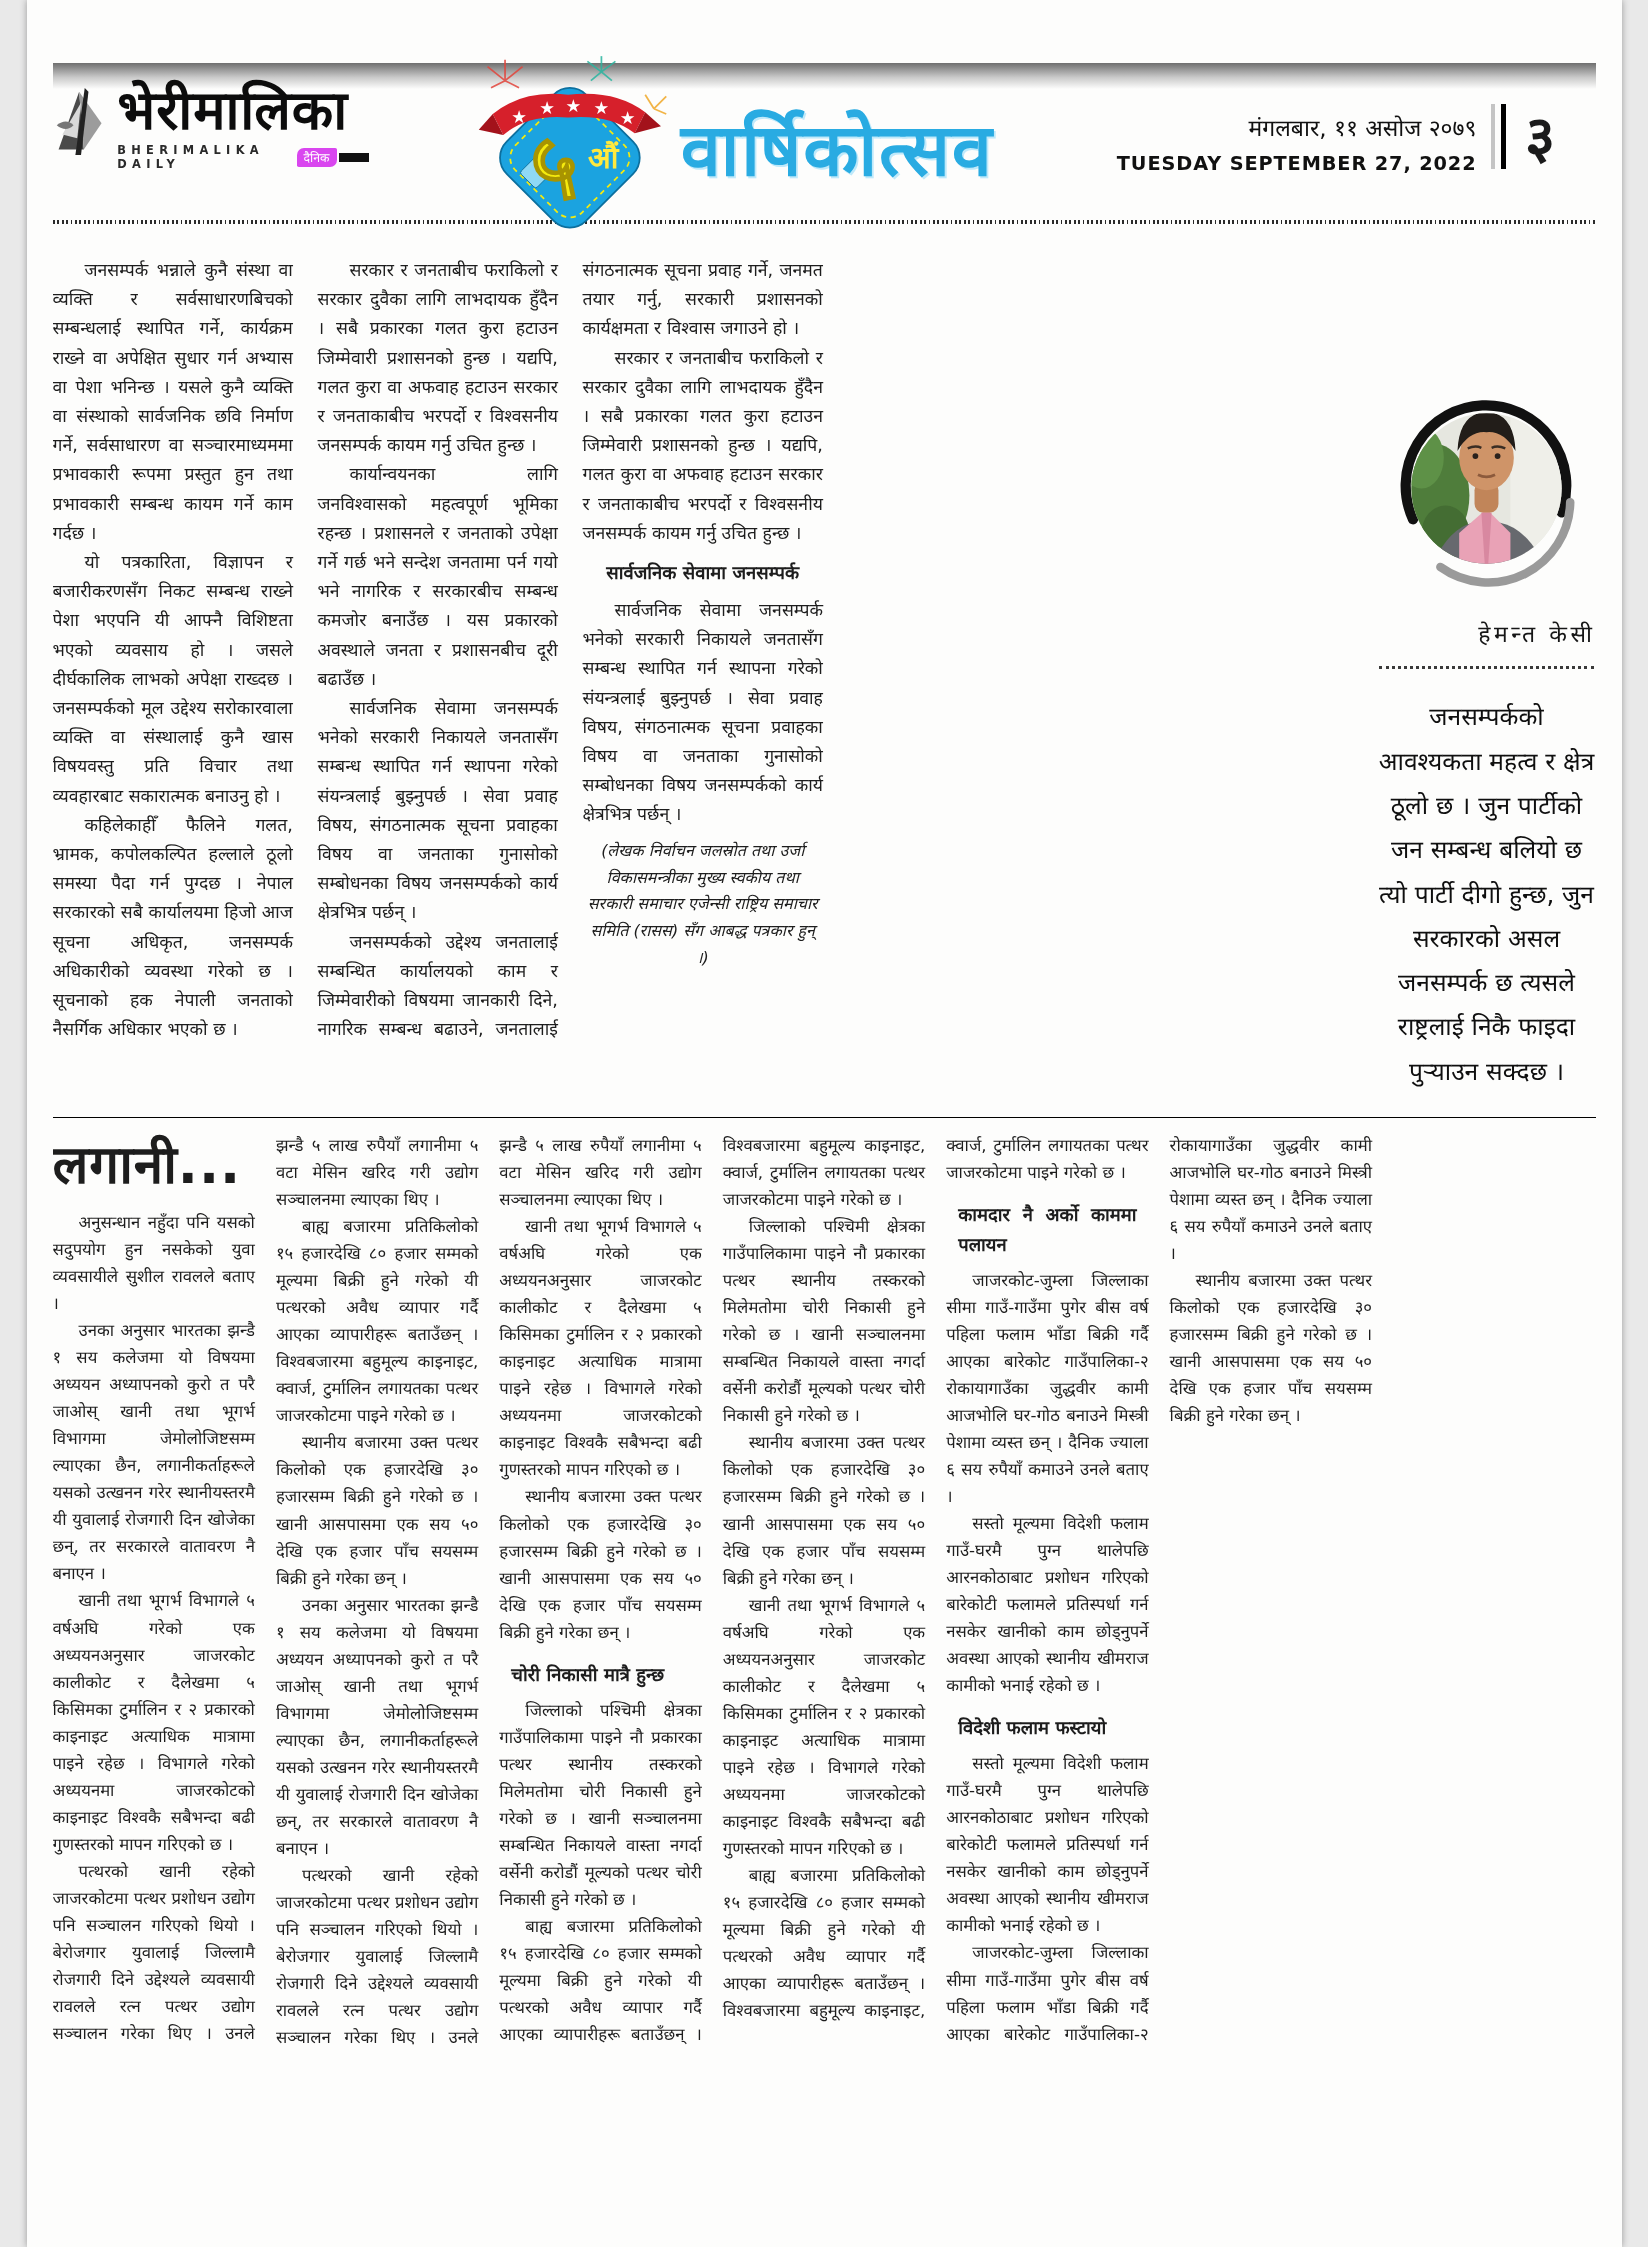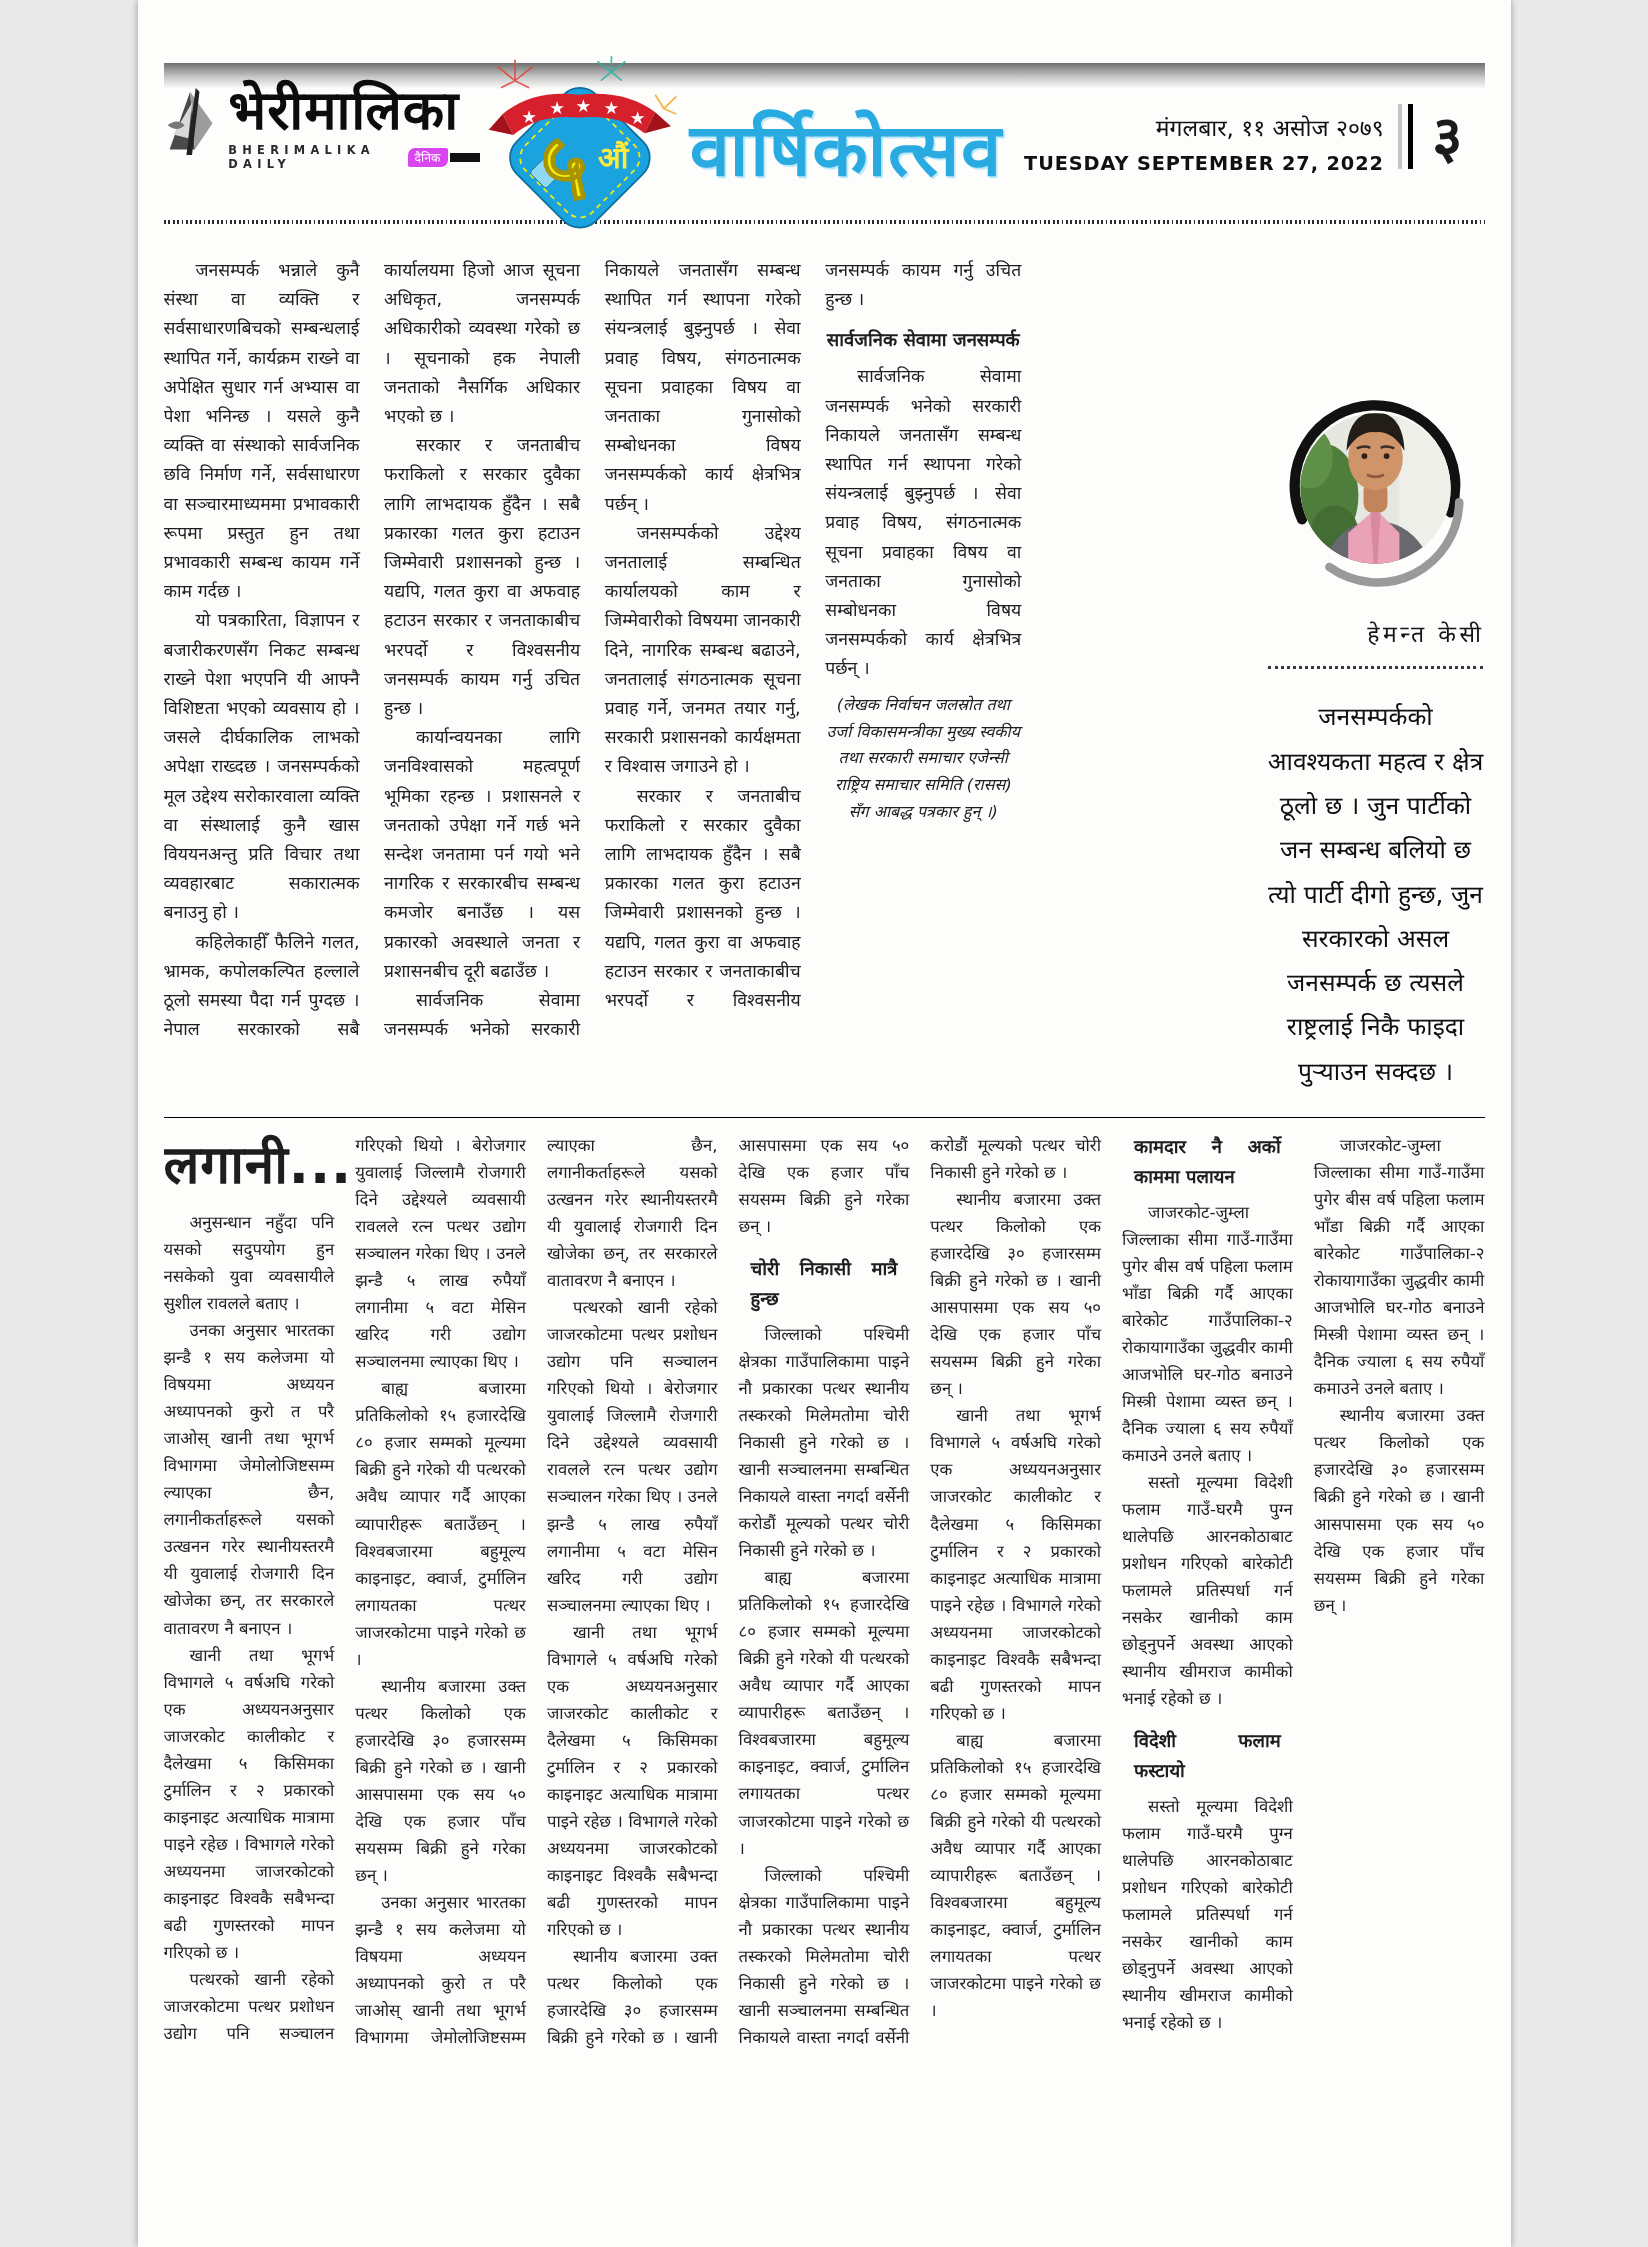--- a/index.html
+++ b/index.html
@@ -1,18 +1,18 @@
 <!DOCTYPE html>
 <html style="font-size:14px"><head>
 <meta charset="utf-8">
 <style>
   * { box-sizing: border-box; margin: 0; padding: 0; }
   body { background:#e9e9e9; font-family:"DejaVu Sans", sans-serif; }
   .page {
-    position:relative; width:1373px; height:2247px; margin:0 auto;
+    position:relative; width:1595px; height:2247px; margin:0 auto;
     background:#fdfdfc; color:#1b1b1b; overflow:hidden;
     padding:30px 26px 17.6px 26px;
     box-shadow:0 0 7px rgba(0,0,0,.35);
   }
   
   .header { position:relative; height:186px; }
   .gradient-bar {
     position:absolute; left:0; right:0; top:33px; height:26px;
     background:linear-gradient(to bottom,#6f6f6f,#c9c9c9 55%,#fdfdfc);
   }
@@ -166,21 +166,21 @@
     </div>
   </div>
 
   <div class="stipple"></div>
 
 
   <div class="main-article">
 
     <div class="main-cols">
       <p>जनसम्पर्क भन्नाले कुनै संस्था वा व्यक्ति र सर्वसाधारणबिचको सम्बन्धलाई स्थापित गर्ने, कार्यक्रम राख्ने वा अपेक्षित सुधार गर्न अभ्यास वा पेशा भनिन्छ । यसले कुनै व्यक्ति वा संस्थाको सार्वजनिक छवि निर्माण गर्ने, सर्वसाधारण वा सञ्चारमाध्यममा प्रभावकारी रूपमा प्रस्तुत हुन तथा प्रभावकारी सम्बन्ध कायम गर्ने काम गर्दछ ।</p>
-      <p>यो पत्रकारिता, विज्ञापन र बजारीकरणसँग निकट सम्बन्ध राख्ने पेशा भएपनि यी आफ्नै विशिष्टता भएको व्यवसाय हो । जसले दीर्घकालिक लाभको अपेक्षा राख्दछ । जनसम्पर्कको मूल उद्देश्य सरोकारवाला व्यक्ति वा संस्थालाई कुनै खास विययनअन्तु प्रति विचार तथा व्यवहारबाट सकारात्मक बनाउनु हो ।</p>
+      <p>यो पत्रकारिता, विज्ञापन र बजारीकरणसँग निकट सम्बन्ध राख्ने पेशा भएपनि यी आफ्नै विशिष्टता भएको व्यवसाय हो । जसले दीर्घकालिक लाभको अपेक्षा राख्दछ । जनसम्पर्कको मूल उद्देश्य सरोकारवाला व्यक्ति वा संस्थालाई कुनै खास विषयवस्तु प्रति विचार तथा व्यवहारबाट सकारात्मक बनाउनु हो ।</p>
       <p>कहिलेकाहीँ फैलिने गलत, भ्रामक, कपोलकल्पित हल्लाले ठूलो समस्या पैदा गर्न पुग्दछ । नेपाल सरकारको सबै कार्यालयमा हिजो आज सूचना अधिकृत, जनसम्पर्क अधिकारीको व्यवस्था गरेको छ । सूचनाको हक नेपाली जनताको नैसर्गिक अधिकार भएको छ ।</p>
       <p>सरकार र जनताबीच फराकिलो र सरकार दुवैका लागि लाभदायक हुँदैन । सबै प्रकारका गलत कुरा हटाउन जिम्मेवारी प्रशासनको हुन्छ । यद्यपि, गलत कुरा वा अफवाह हटाउन सरकार र जनताकाबीच भरपर्दो र विश्वसनीय जनसम्पर्क कायम गर्नु उचित हुन्छ ।</p>
       <p>कार्यान्वयनका लागि जनविश्वासको महत्वपूर्ण भूमिका रहन्छ । प्रशासनले र जनताको उपेक्षा गर्ने गर्छ भने सन्देश जनतामा पर्न गयो भने नागरिक र सरकारबीच सम्बन्ध कमजोर बनाउँछ । यस प्रकारको अवस्थाले जनता र प्रशासनबीच दूरी बढाउँछ ।</p>
       <p>सार्वजनिक सेवामा जनसम्पर्क भनेको सरकारी निकायले जनतासँग सम्बन्ध स्थापित गर्न स्थापना गरेको संयन्त्रलाई बुझ्नुपर्छ । सेवा प्रवाह विषय, संगठनात्मक सूचना प्रवाहका विषय वा जनताका गुनासोको सम्बोधनका विषय जनसम्पर्कको कार्य क्षेत्रभित्र पर्छन् ।</p>
       <p>जनसम्पर्कको उद्देश्य जनतालाई सम्बन्धित कार्यालयको काम र जिम्मेवारीको विषयमा जानकारी दिने, नागरिक सम्बन्ध बढाउने, जनतालाई संगठनात्मक सूचना प्रवाह गर्ने, जनमत तयार गर्नु, सरकारी प्रशासनको कार्यक्षमता र विश्वास जगाउने हो ।</p>
       <p>सरकार र जनताबीच फराकिलो र सरकार दुवैका लागि लाभदायक हुँदैन । सबै प्रकारका गलत कुरा हटाउन जिम्मेवारी प्रशासनको हुन्छ । यद्यपि, गलत कुरा वा अफवाह हटाउन सरकार र जनताकाबीच भरपर्दो र विश्वसनीय जनसम्पर्क कायम गर्नु उचित हुन्छ ।</p>
       <div class="article-subhead">सार्वजनिक सेवामा जनसम्पर्क</div>
       <p>सार्वजनिक सेवामा जनसम्पर्क भनेको सरकारी निकायले जनतासँग सम्बन्ध स्थापित गर्न स्थापना गरेको संयन्त्रलाई बुझ्नुपर्छ । सेवा प्रवाह विषय, संगठनात्मक सूचना प्रवाहका विषय वा जनताका गुनासोको सम्बोधनका विषय जनसम्पर्कको कार्य क्षेत्रभित्र पर्छन् ।</p>
       <p class="author-credit">(लेखक निर्वाचन जलस्रोत तथा उर्जा विकासमन्त्रीका मुख्य स्वकीय तथा सरकारी समाचार एजेन्सी राष्ट्रिय समाचार समिति (रासस) सँग आबद्ध पत्रकार हुन् ।)</p>
     </div>

